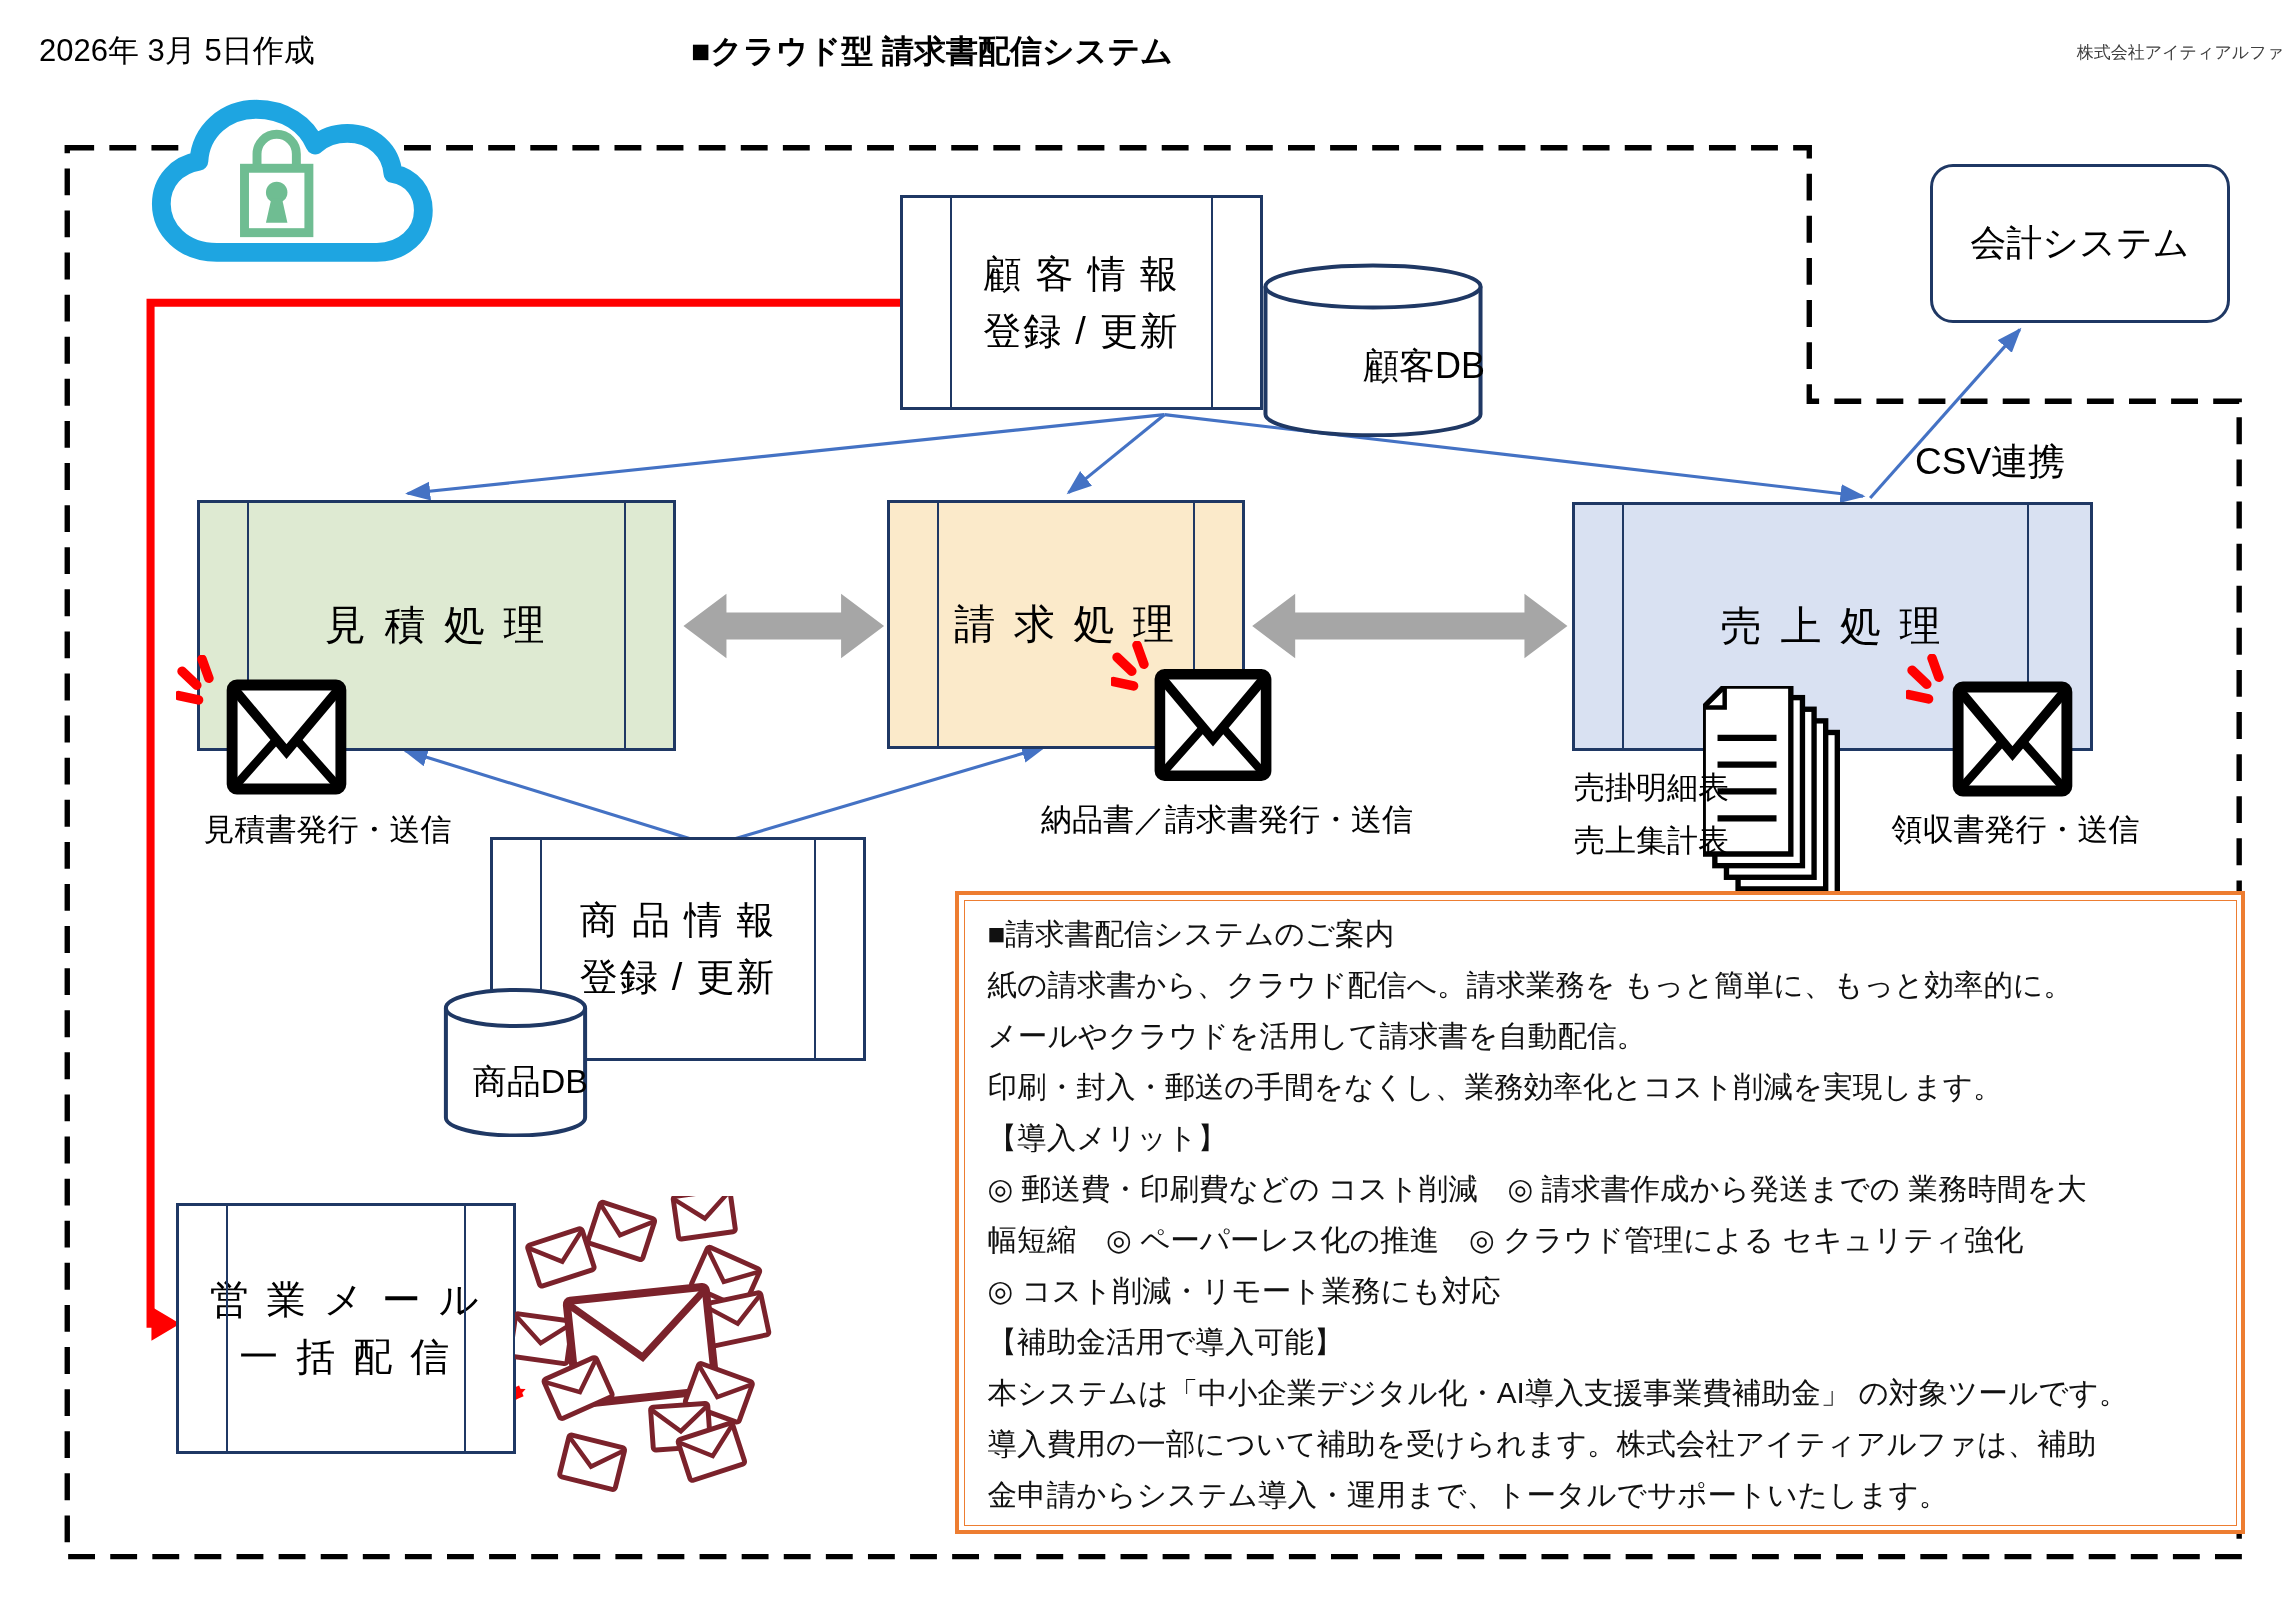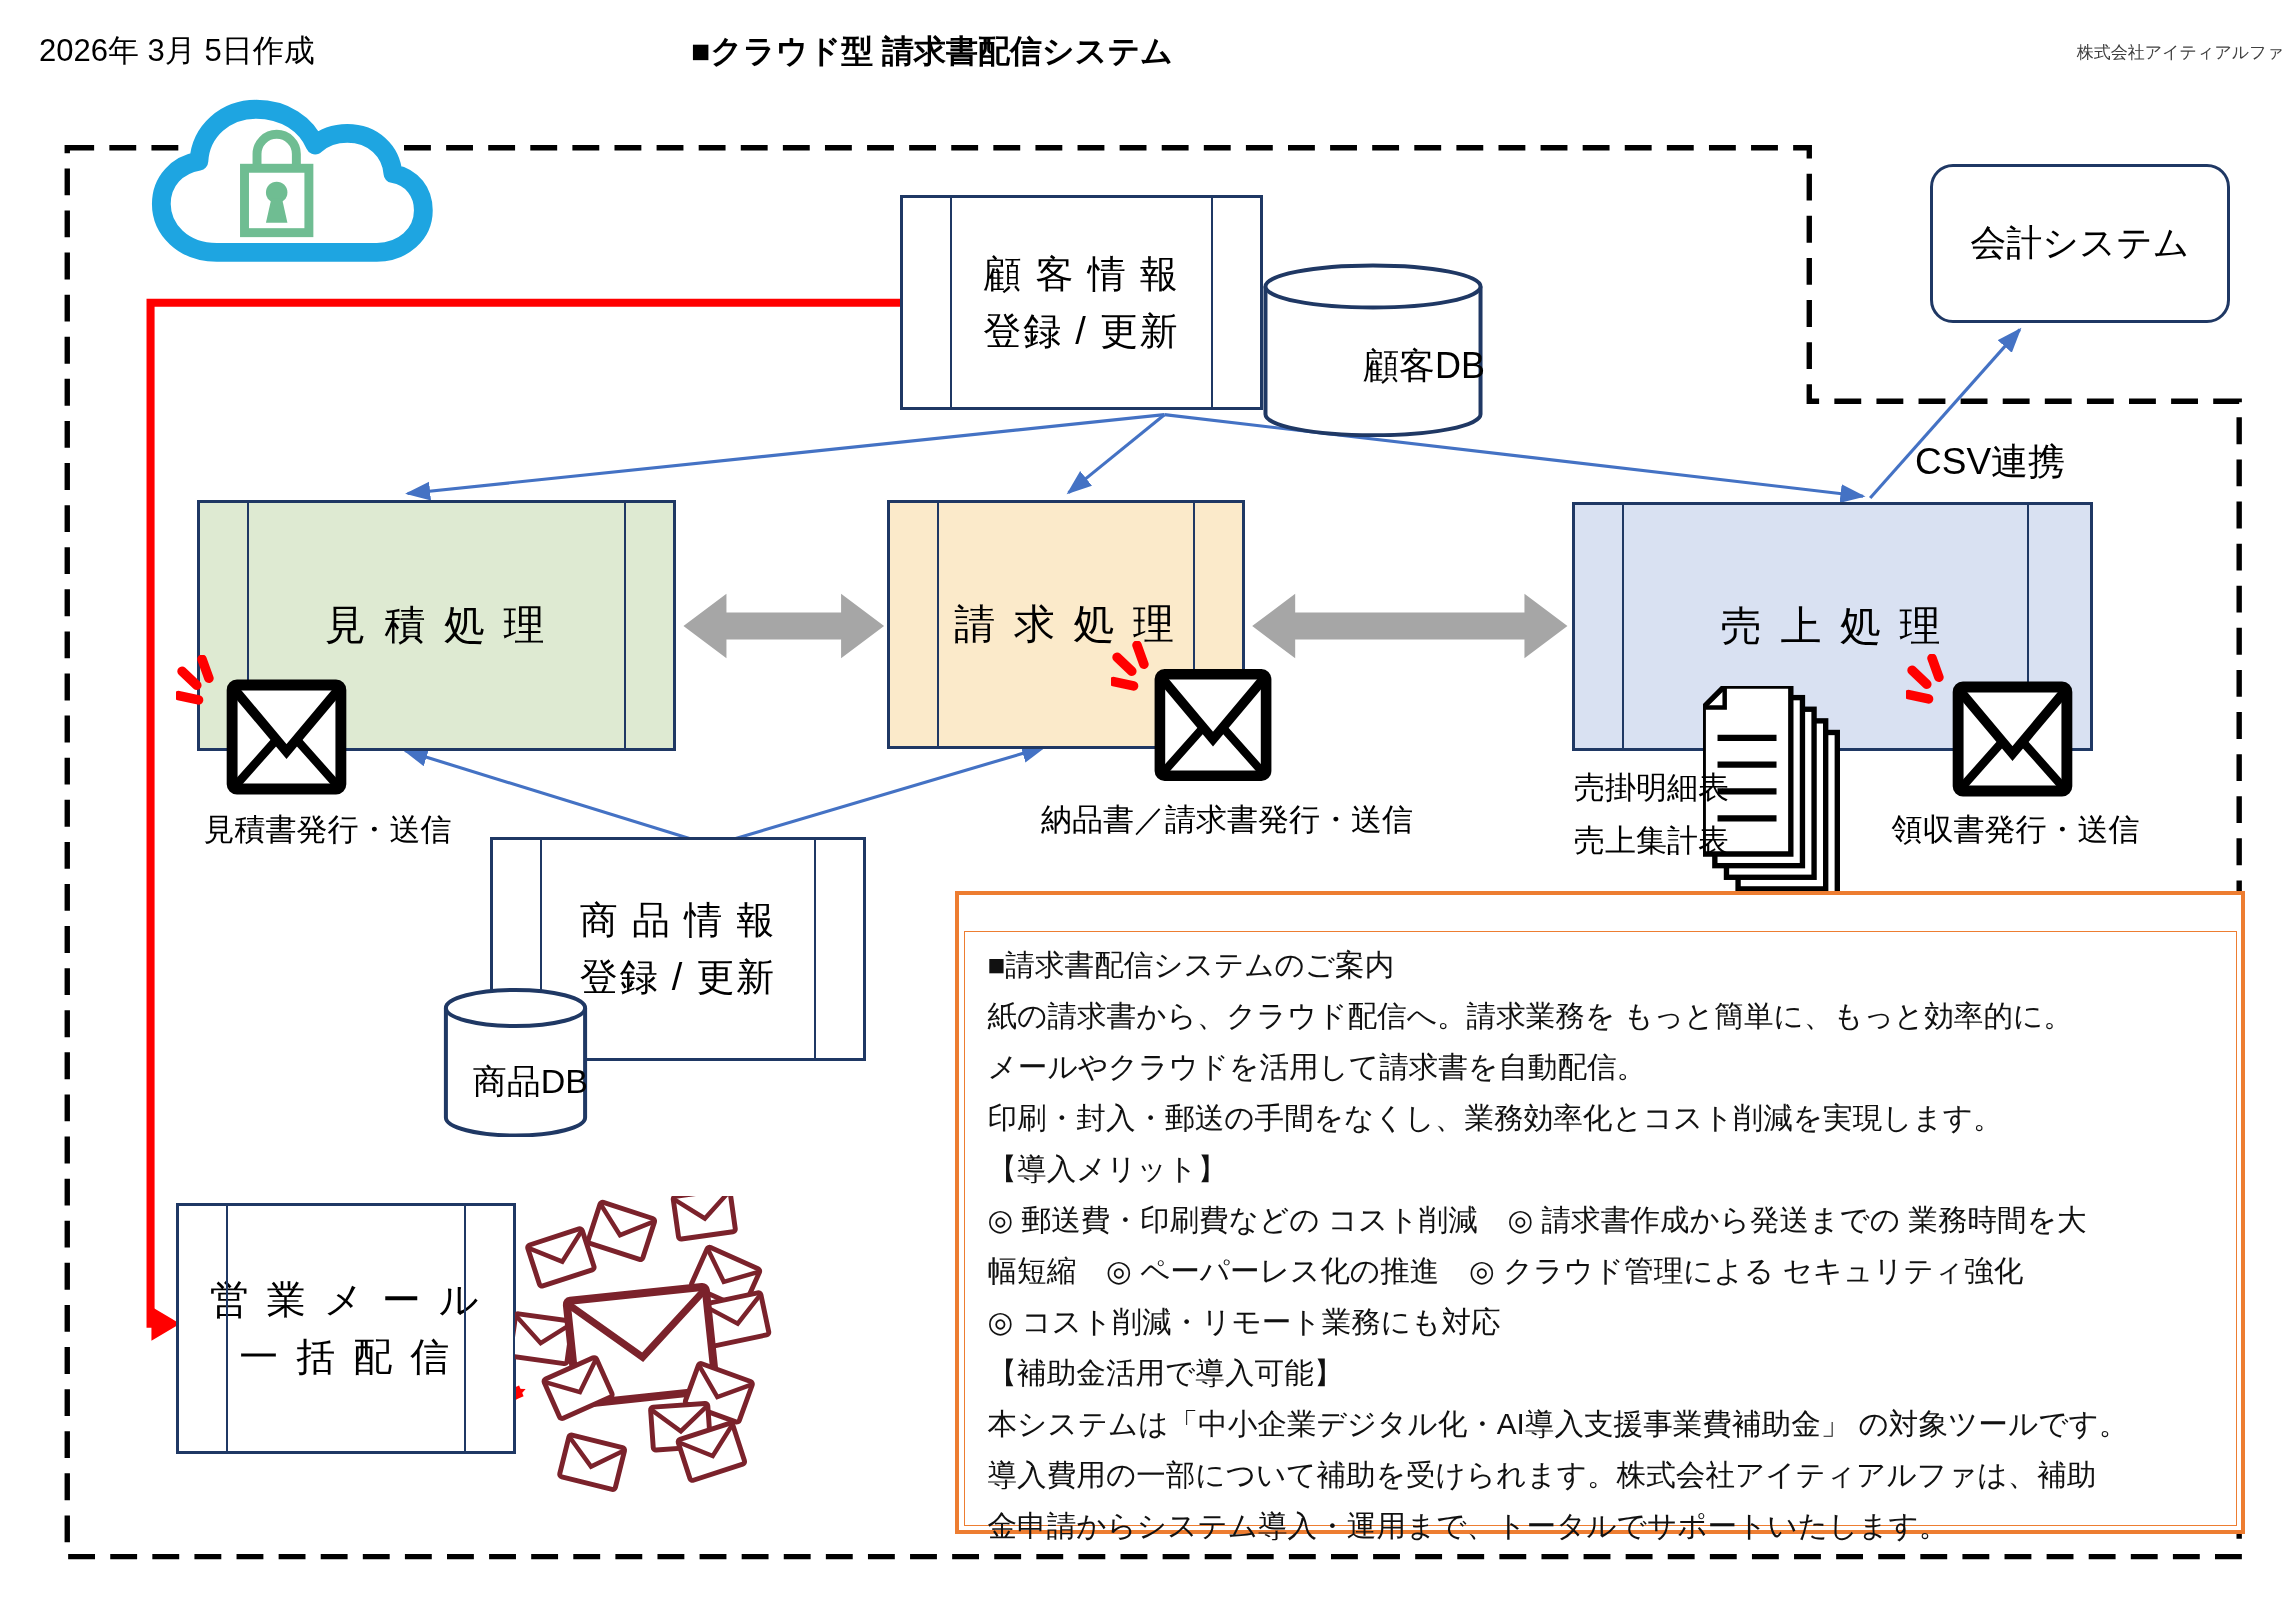--- a/index.html
+++ b/index.html
@@ -34,21 +34,21 @@
   .caption{position:absolute;font-size:31px;text-align:center;white-space:nowrap;}
   .caption.left{text-align:left;}
   .dblabel{position:absolute;font-size:36px;text-align:right;}
   .csv{position:absolute;left:1915px;top:437px;font-size:37px;}
   .announce{
     position:absolute;left:955px;top:891px;width:1290px;height:643px;
     border:4.5px solid var(--orange);box-sizing:border-box;background:#fff;
   }
   .announce .inner{
     position:absolute;left:4.5px;top:4.5px;right:4.5px;bottom:4.5px;
-    border:1.8px solid var(--orange);padding:7.2px 18px 0 23px;box-sizing:border-box;margin-top:31px;
+    border:1.8px solid var(--orange);padding:7.2px 18px 0 23px;box-sizing:border-box;
   }
   .announce p{margin:0;font-size:29.6px;line-height:51px;color:#111;white-space:nowrap;}
 </style>
 </head>
 <body>
 
 <div class="canvas">
 
   <svg width="0" height="0" style="position:absolute" aria-hidden="true">
     <defs>

